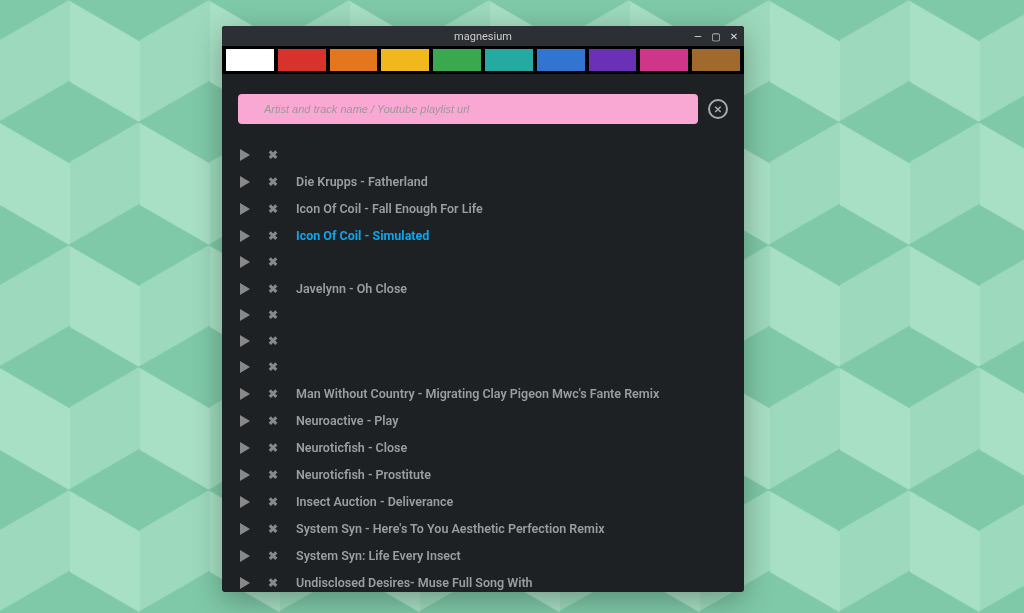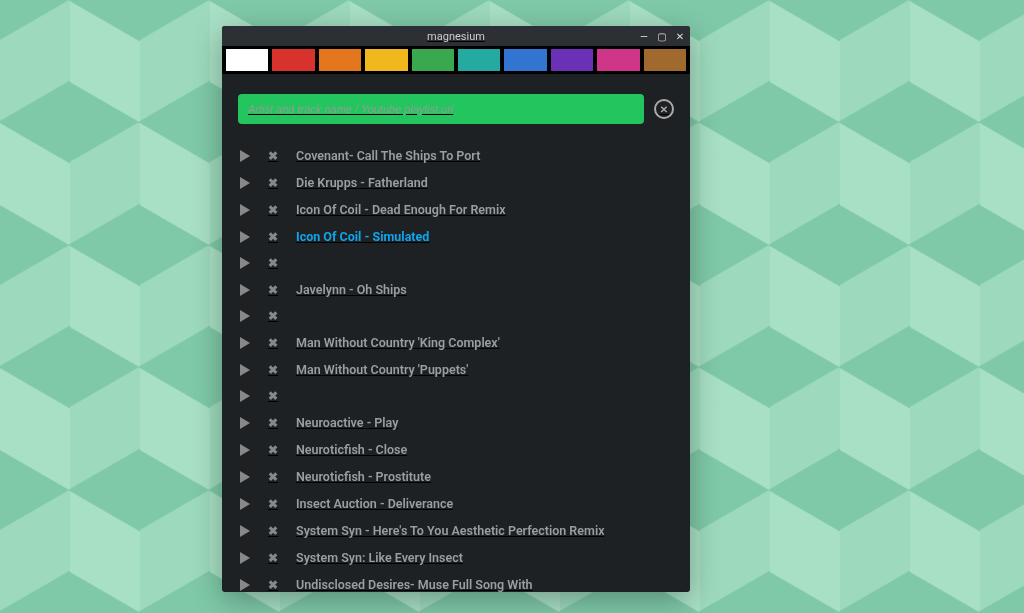--- a/index.html
+++ b/index.html
@@ -22,29 +22,28 @@
         linear-gradient(60deg, #a8e0c5 25%, transparent 25.5%, transparent 75%, #a8e0c5 75%, #a8e0c5),
         linear-gradient(60deg, #a8e0c5 25%, transparent 25.5%, transparent 75%, #a8e0c5 75%, #a8e0c5);
       background-size: 140px 245px;
       background-position: 0 0, 0 0, 70px 122px, 70px 122px, 0 0, 70px 122px;
       background-color: #9ddabd;
     }
     .window {
       position: absolute;
       left: 222px;
       top: 26px;
-      width: 468px;
+      width: 522px;
       height: 566px;
       background: #1e2124;
       border-radius: 3px;
       box-shadow: 0 8px 30px rgba(0,0,0,0.3);
       overflow: hidden;
       display: flex;
       flex-direction: column;
-      text-decoration: underline;
     }
     .titlebar {
       height: 20px;
       background: #2c2f33;
       display: flex;
       align-items: center;
       justify-content: center;
       position: relative;
       font-size: 11px;
       color: #ccc;
@@ -84,22 +83,22 @@
       display: flex;
       align-items: center;
       gap: 10px;
       margin-bottom: 18px;
     }
     .search-input {
       flex: 1;
       height: 30px;
       border-radius: 4px;
       border: none;
-      background: #22c55e;
-      padding: 0 10px;
+      background: #f9a8d4;
+      padding: 0 26px;
       font-size: 11px;
       color: #333;
       outline: none;
     }
     .search-input::placeholder { color: #999; font-style: italic; }
     .clear-btn {
       width: 20px;
       height: 20px;
       border: 2px solid #aaa;
       border-radius: 50%;
@@ -173,63 +172,61 @@
     <div class="search-row">
       <input class="search-input" type="text" placeholder="Artist and track name / Youtube playlist url" style="">
       <div class="clear-btn">
         <span>✕</span>
       </div>
     </div>
     <div class="tracklist">
         <div class="track-row">
           <div class="play-icon"></div>
           <div class="remove-icon">✖</div>
-          <div class="track-title">Covenant- Call The Ships To Port</div>
         </div>
         <div class="track-row">
           <div class="play-icon"></div>
           <div class="remove-icon">✖</div>
           <div class="track-title">Die Krupps - Fatherland</div>
         </div>
         <div class="track-row">
           <div class="play-icon"></div>
           <div class="remove-icon">✖</div>
-          <div class="track-title">Icon Of Coil - Dead Enough For Remix</div>
+          <div class="track-title">Icon Of Coil - Fall Enough For Life</div>
         </div>
         <div class="track-row active">
           <div class="play-icon"></div>
           <div class="remove-icon">✖</div>
           <div class="track-title">Icon Of Coil - Simulated</div>
         </div>
         <div class="track-row">
           <div class="play-icon"></div>
           <div class="remove-icon">✖</div>
         </div>
         <div class="track-row">
           <div class="play-icon"></div>
           <div class="remove-icon">✖</div>
-          <div class="track-title">Javelynn - Oh Ships</div>
-        </div>
-        <div class="track-row">
-          <div class="play-icon"></div>
-          <div class="remove-icon">✖</div>
-        </div>
-        <div class="track-row">
-          <div class="play-icon"></div>
-          <div class="remove-icon">✖</div>
-          <div class="track-title">Man Without Country 'King Complex'</div>
-        </div>
-        <div class="track-row">
-          <div class="play-icon"></div>
-          <div class="remove-icon">✖</div>
-          <div class="track-title">Man Without Country 'Puppets'</div>
-        </div>
-        <div class="track-row">
-          <div class="play-icon"></div>
-          <div class="remove-icon">✖</div>
+          <div class="track-title">Javelynn - Oh Close</div>
+        </div>
+        <div class="track-row">
+          <div class="play-icon"></div>
+          <div class="remove-icon">✖</div>
+        </div>
+        <div class="track-row">
+          <div class="play-icon"></div>
+          <div class="remove-icon">✖</div>
+        </div>
+        <div class="track-row">
+          <div class="play-icon"></div>
+          <div class="remove-icon">✖</div>
+        </div>
+        <div class="track-row">
+          <div class="play-icon"></div>
+          <div class="remove-icon">✖</div>
+          <div class="track-title">Man Without Country - Migrating Clay Pigeon Mwc's Fante Remix</div>
         </div>
         <div class="track-row">
           <div class="play-icon"></div>
           <div class="remove-icon">✖</div>
           <div class="track-title">Neuroactive - Play</div>
         </div>
         <div class="track-row">
           <div class="play-icon"></div>
           <div class="remove-icon">✖</div>
           <div class="track-title">Neuroticfish - Close</div>
@@ -245,21 +242,21 @@
           <div class="track-title">Insect Auction - Deliverance</div>
         </div>
         <div class="track-row">
           <div class="play-icon"></div>
           <div class="remove-icon">✖</div>
           <div class="track-title">System Syn - Here's To You Aesthetic Perfection Remix</div>
         </div>
         <div class="track-row">
           <div class="play-icon"></div>
           <div class="remove-icon">✖</div>
-          <div class="track-title">System Syn: Like Every Insect</div>
+          <div class="track-title">System Syn: Life Every Insect</div>
         </div>
         <div class="track-row">
           <div class="play-icon"></div>
           <div class="remove-icon">✖</div>
           <div class="track-title">Undisclosed Desires- Muse Full Song With</div>
         </div>
       </div>
   </div>
 </div>
 

